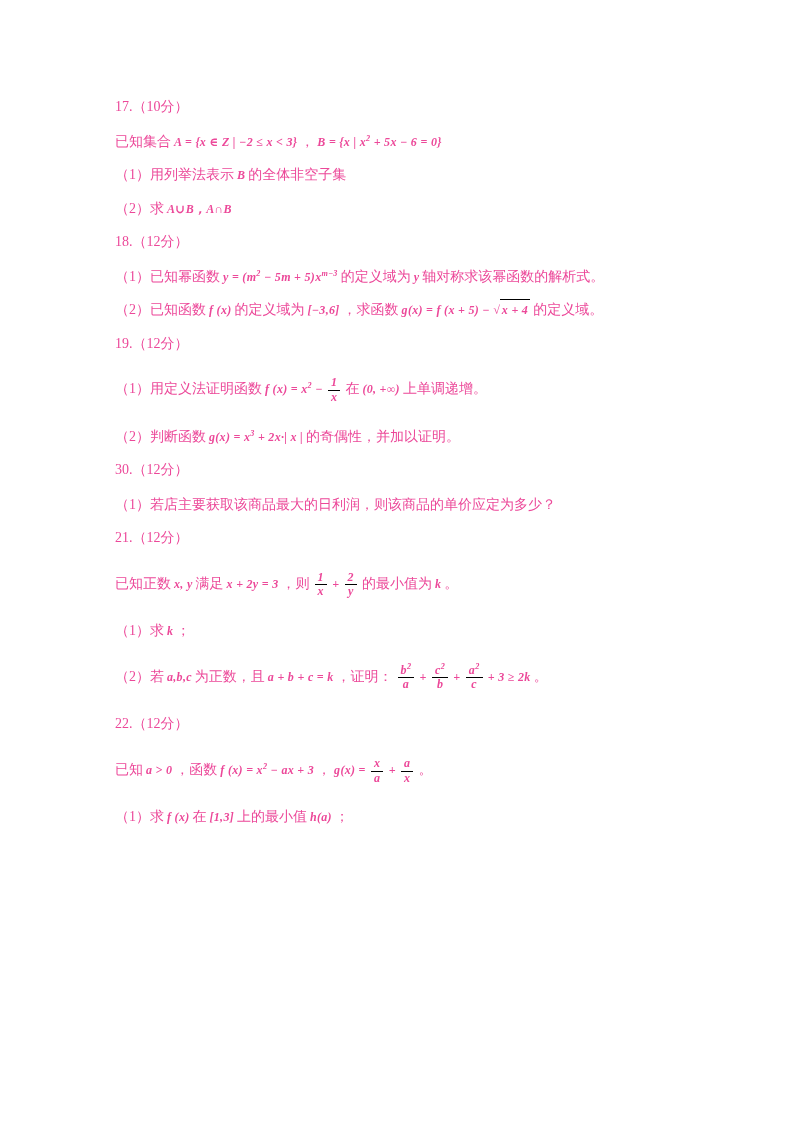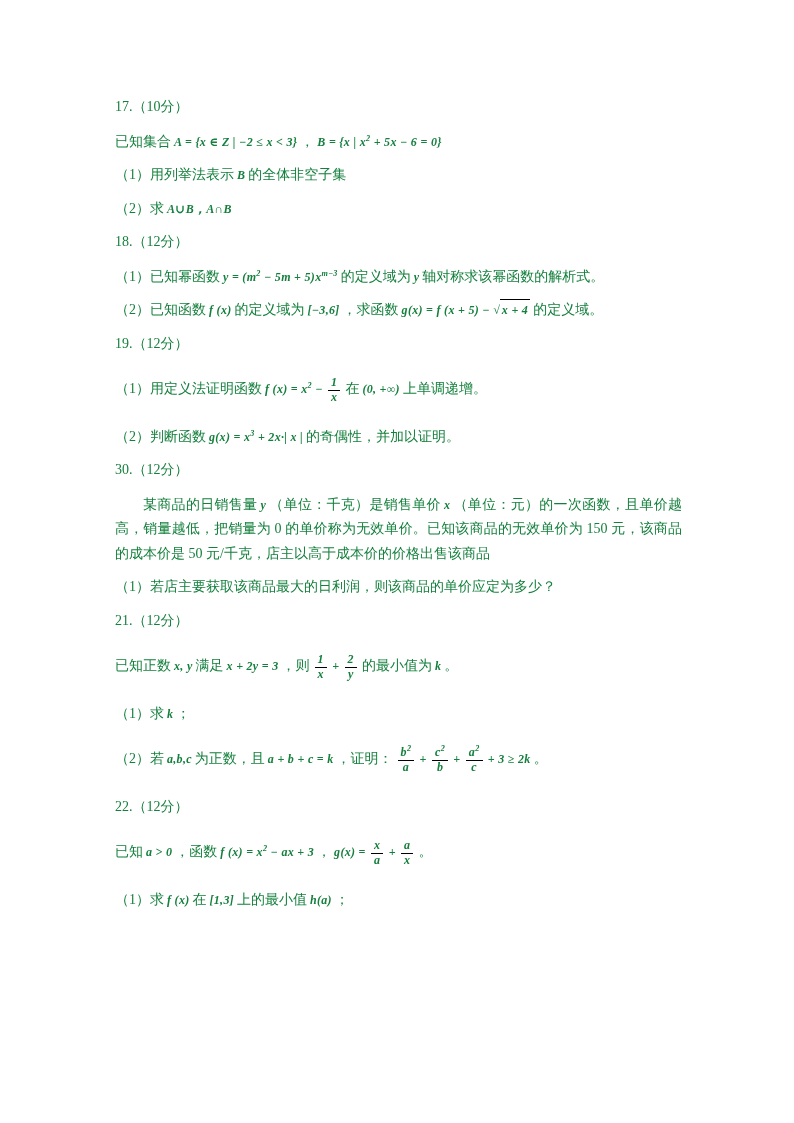--- a/index.html
+++ b/index.html
@@ -1,20 +1,20 @@
 <!DOCTYPE html>
 <html><head>
 <meta charset="utf-8">
 <style>
   html,body{margin:0;padding:0;background:#e8e8e8;}
   .page{
     width:794px;height:1123px;box-sizing:border-box;background:#ffffff;
     margin:0 auto;padding:95px 112px 40px 115px;overflow:hidden;
     font-family:"Liberation Serif","DejaVu Serif",serif;
-    font-size:14px;color:#15803d;line-height:1.75;
+    font-size:14px;color:#ec4899;line-height:1.75;
   }
   p{margin:0;}
   .qheader{margin:16px 0 10px;}
   .qheader:first-child{margin-top:0;}
   .line{margin:9px 0;text-align:justify;}
   .tall{margin:20px 0;}
   .indent{text-indent:2em;}
   .t{font-family:"Liberation Serif","DejaVu Serif",serif;}
   
   .math{
@@ -50,21 +50,20 @@
   </section>
 
   <section>
     <p class="qheader">19.（12分）</p>
     <p class="line tall"><span class="t">（1）用定义法证明函数</span><span class="math"><span class="mi">f (x) = x</span><sup><span class="mi">2</span></sup><span class="mi"> − </span><span class="frac"><span class="fnum"><span class="mi">1</span></span><span class="fden"><span class="mi">x</span></span></span></span><span class="t">在</span><span class="math"><span class="mi">(0, +∞)</span></span><span class="t">上单调递增。</span></p>
     <p class="line"><span class="t">（2）判断函数</span><span class="math"><span class="mi">g(x) = x</span><sup><span class="mi">3</span></sup><span class="mi"> + 2x·| x |</span></span><span class="t">的奇偶性，并加以证明。</span></p>
   </section>
 
   <section>
     <p class="qheader">30.（12分）</p>
-    <p class="line indent"><span class="t">某商品的日销售量</span><span class="math"><span class="mi">y</span></span><span class="t">（单位：千克）是销售单价</span><span class="math"><span class="mi">x</span></span><span class="t">（单位：元）的一次函数，且单价越高，销量越低，把销量为 0 的单价称为无效单价。已知该商品的无效单价为 150 元，该商品的成本价是 50 元/千克，店主以高于成本价的价格出售该商品</span></p>
     <p class="line">（1）若店主要获取该商品最大的日利润，则该商品的单价应定为多少？</p>
   </section>
 
   <section>
     <p class="qheader">21.（12分）</p>
     <p class="line tall"><span class="t">已知正数</span><span class="math"><span class="mi">x, y</span></span><span class="t">满足</span><span class="math"><span class="mi">x + 2y = 3</span></span><span class="t">，则</span><span class="math"><span class="frac"><span class="fnum"><span class="mi">1</span></span><span class="fden"><span class="mi">x</span></span></span><span class="mi"> + </span><span class="frac"><span class="fnum"><span class="mi">2</span></span><span class="fden"><span class="mi">y</span></span></span></span><span class="t">的最小值为</span><span class="math"><span class="mi">k</span></span><span class="t">。</span></p>
     <p class="line"><span class="t">（1）求</span><span class="math"><span class="mi">k</span></span><span class="t">；</span></p>
     <p class="line tall"><span class="t">（2）若</span><span class="math"><span class="mi">a,b,c</span></span><span class="t">为正数，且</span><span class="math"><span class="mi">a + b + c = k</span></span><span class="t">，证明：</span><span class="math"><span class="frac"><span class="fnum"><span class="mi">b</span><sup><span class="mi">2</span></sup></span><span class="fden"><span class="mi">a</span></span></span><span class="mi"> + </span><span class="frac"><span class="fnum"><span class="mi">c</span><sup><span class="mi">2</span></sup></span><span class="fden"><span class="mi">b</span></span></span><span class="mi"> + </span><span class="frac"><span class="fnum"><span class="mi">a</span><sup><span class="mi">2</span></sup></span><span class="fden"><span class="mi">c</span></span></span><span class="mi"> + 3 ≥ 2k</span></span><span class="t">。</span></p>
   </section>
 

